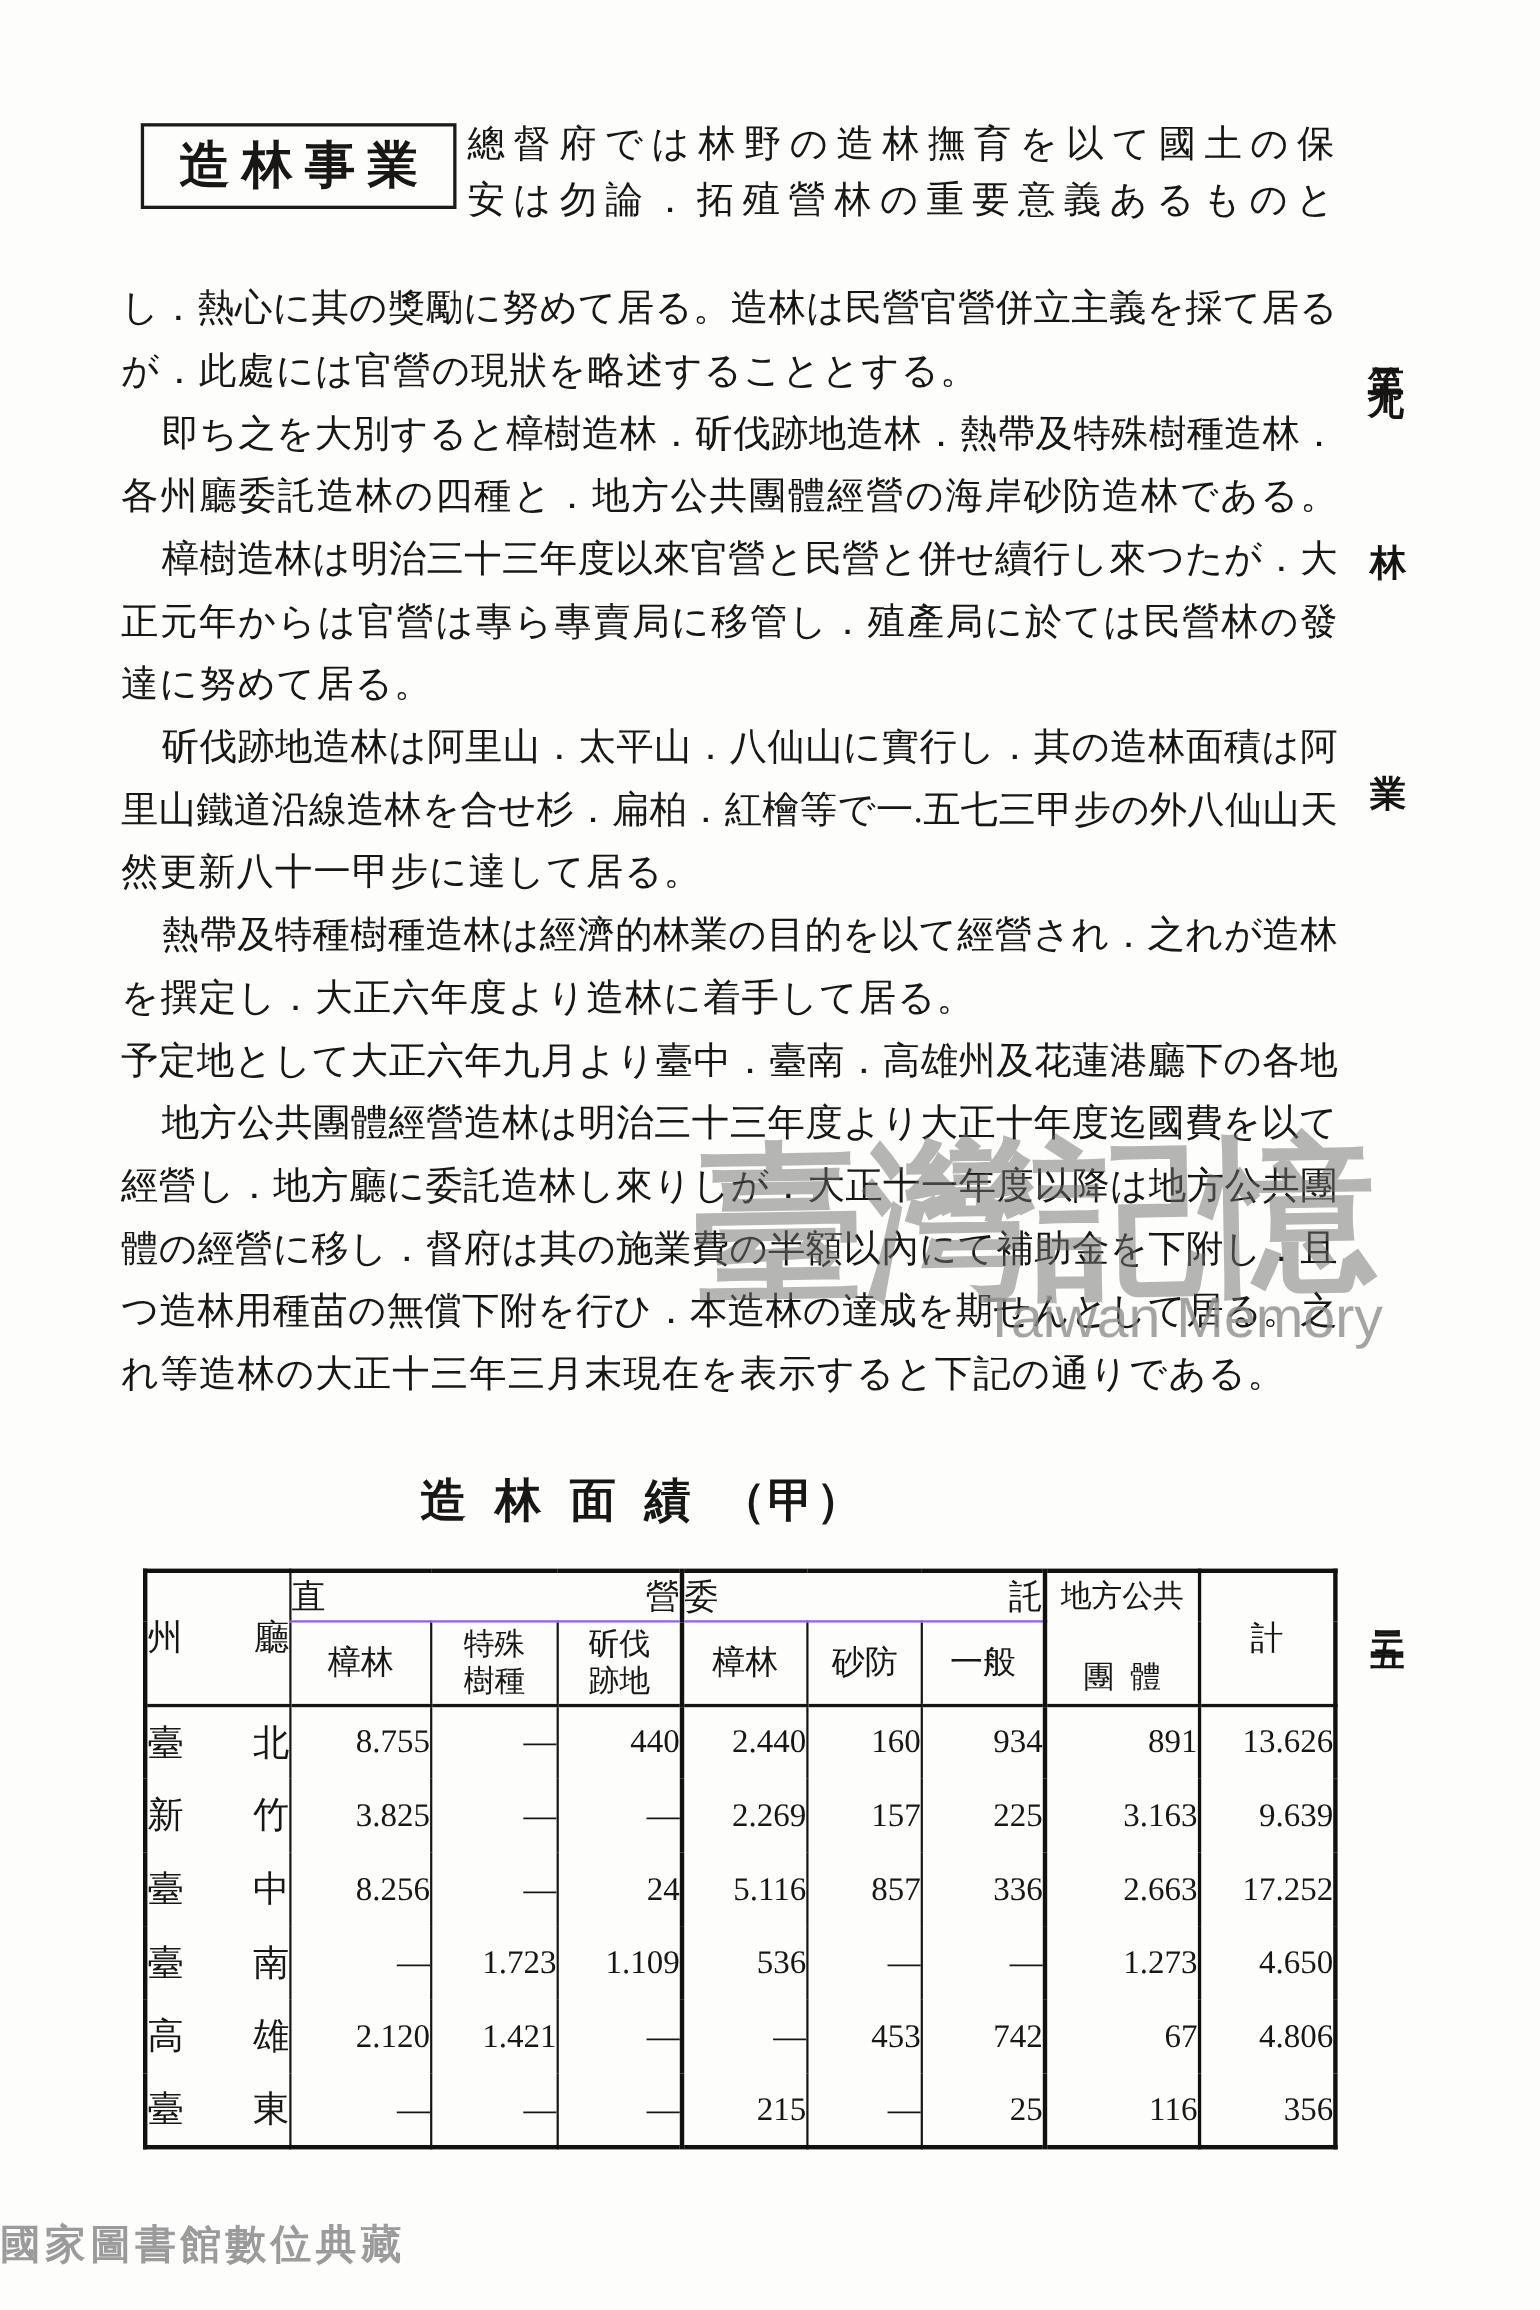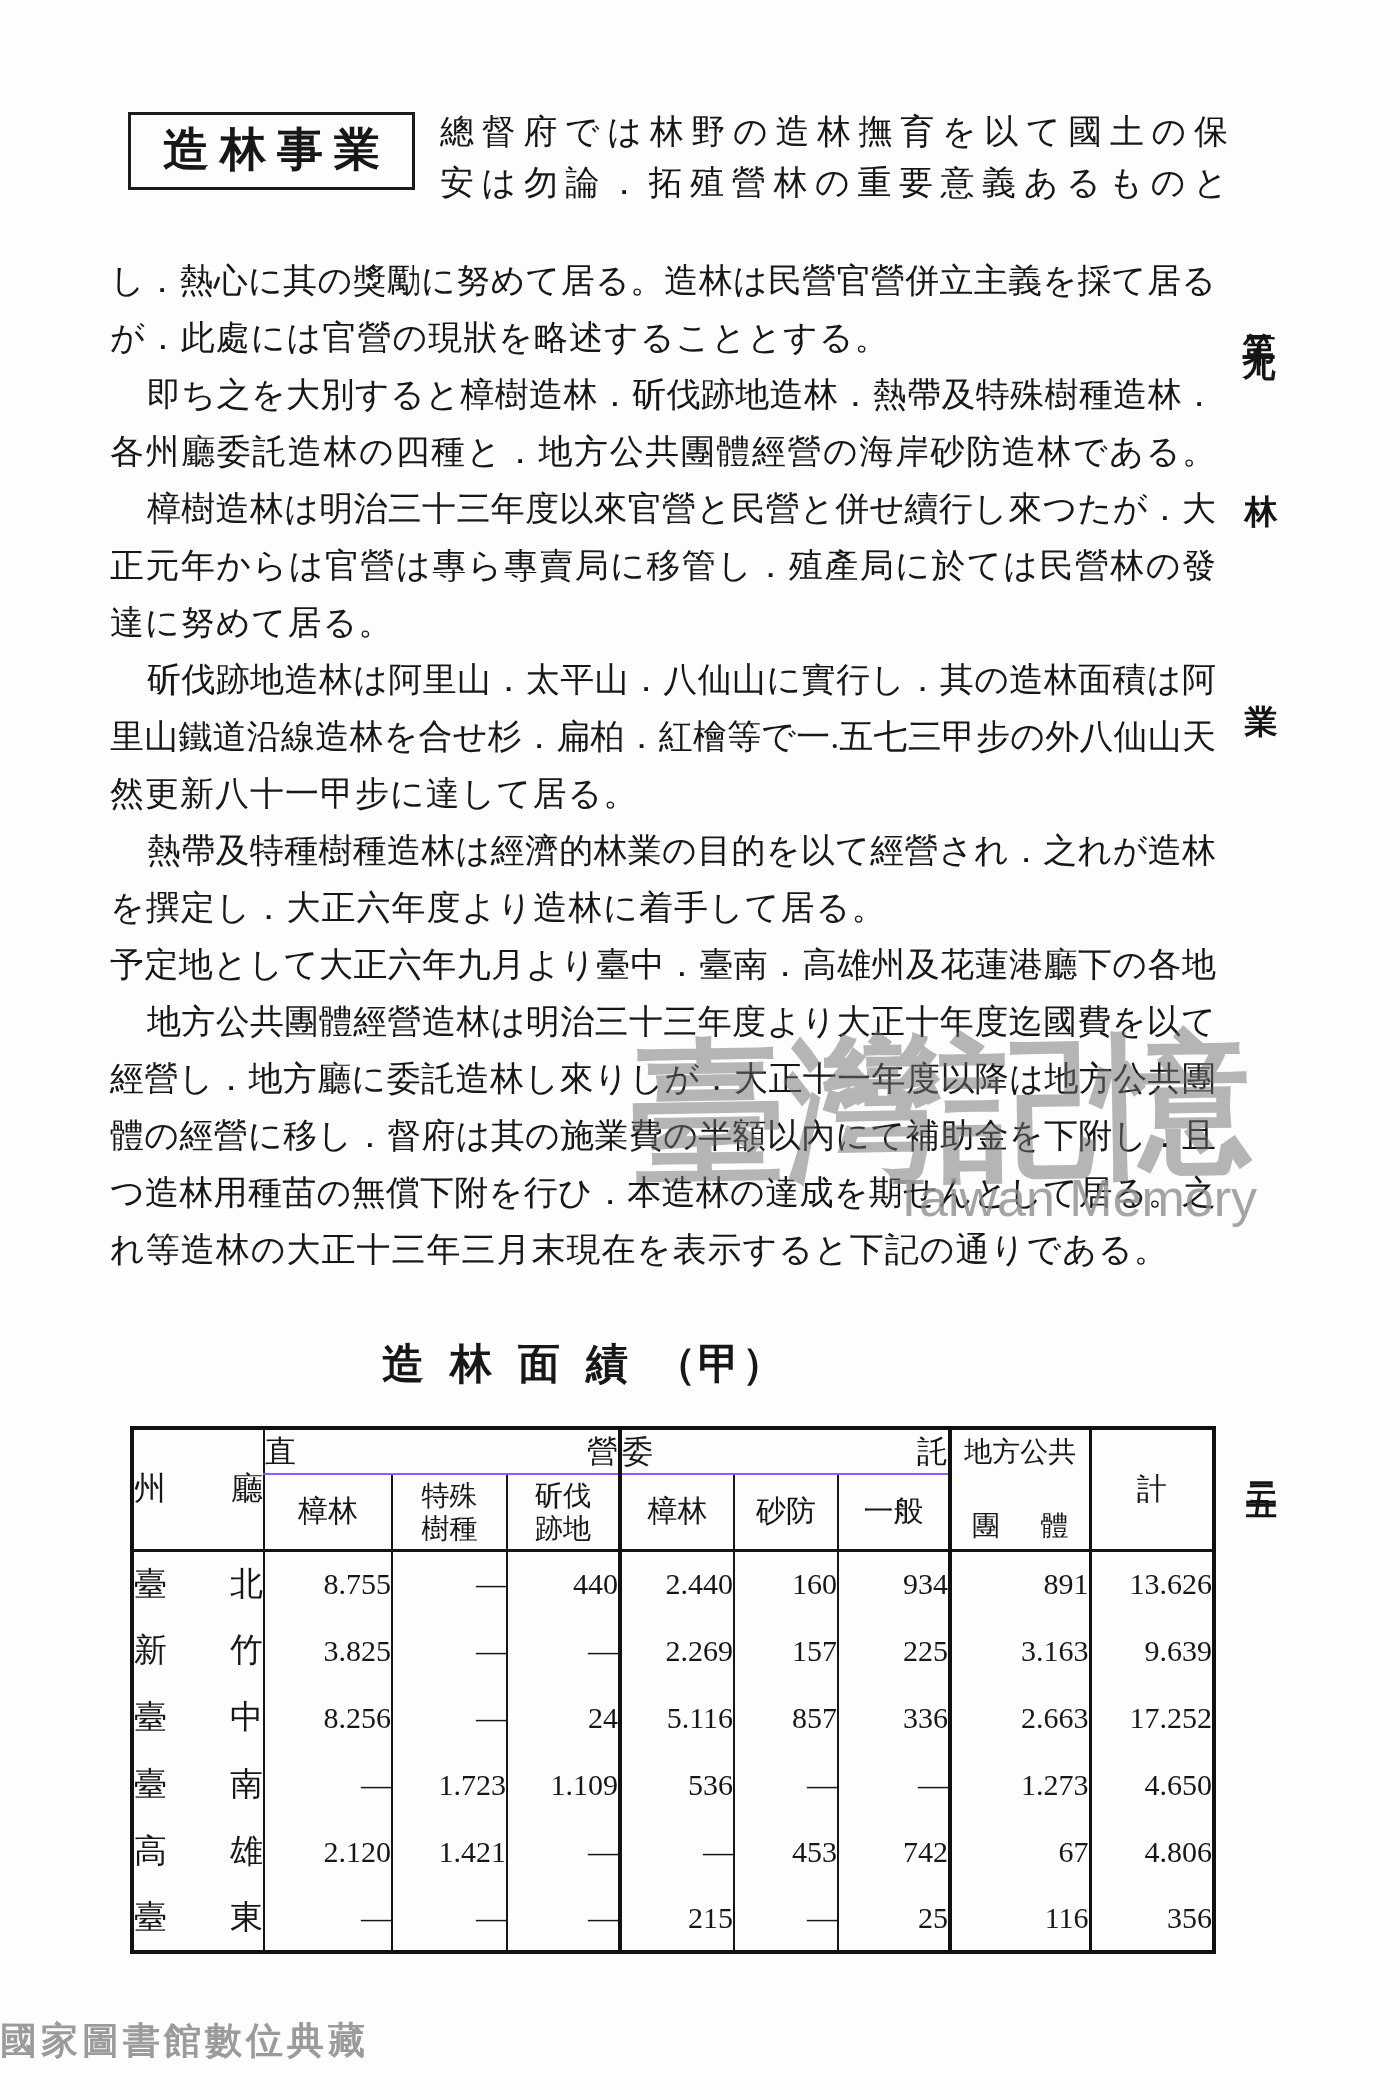--- a/index.html
+++ b/index.html
@@ -18,21 +18,21 @@
     border:3px solid #1d1c1a;
     box-sizing:border-box;
   }
   .title-box .inner{
     width:100%;height:100%;line-height:70px;
     font-size:46px;font-weight:bold;
     text-align:justify;text-align-last:justify;
     padding:0 32px;box-sizing:border-box;
   }
   
-  .intro{position:absolute;left:440px;top:106px;width:788px;}
+  .intro{position:absolute;left:425px;top:106px;width:788px;}
   .intro .iline{
     height:51px;line-height:51px;font-size:34px;
     text-align:justify;text-align-last:justify;
   }
   
   .body-lines{position:absolute;left:110px;top:252px;width:1106px;}
   .bline{
     height:57px;line-height:57px;font-size:34px;
     letter-spacing:1px;white-space:nowrap;
   }
@@ -87,21 +87,21 @@
     font-size:32px;font-weight:bold;
     text-align:justify;text-align-last:justify;
     padding:0 22px;box-sizing:border-box;
   }
   th.sub{font-size:30px;font-weight:bold;text-align:center;}
   th.sub .two{line-height:33px;font-size:28px;}
   th.local .l1{font-size:28px;text-align:center;line-height:34px;}
   th.local .l2{
     font-size:28px;line-height:34px;
     text-align:justify;text-align-last:justify;
-    padding:0 20px;box-sizing:border-box;margin-top:40px;
+    padding:0 33px;box-sizing:border-box;margin-top:40px;
   }
   td.region{
     font-size:33px;font-weight:bold;
     text-align:justify;text-align-last:justify;
     padding:0 24px;box-sizing:border-box;
   }
   td.num{
     font-size:30px;text-align:right;
     padding-right:13px;box-sizing:border-box;
     font-variant-numeric:oldstyle-nums;

